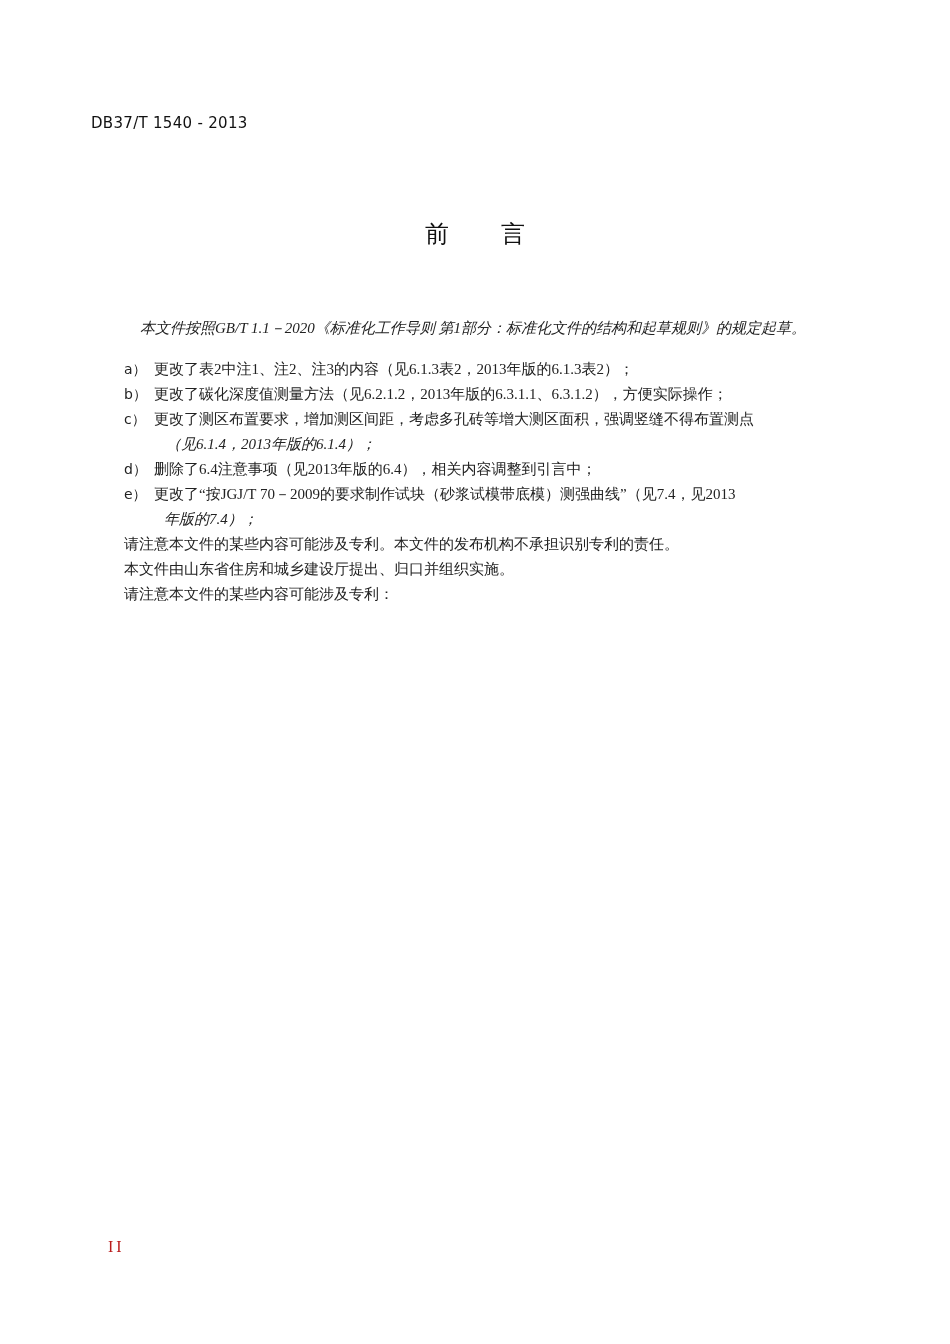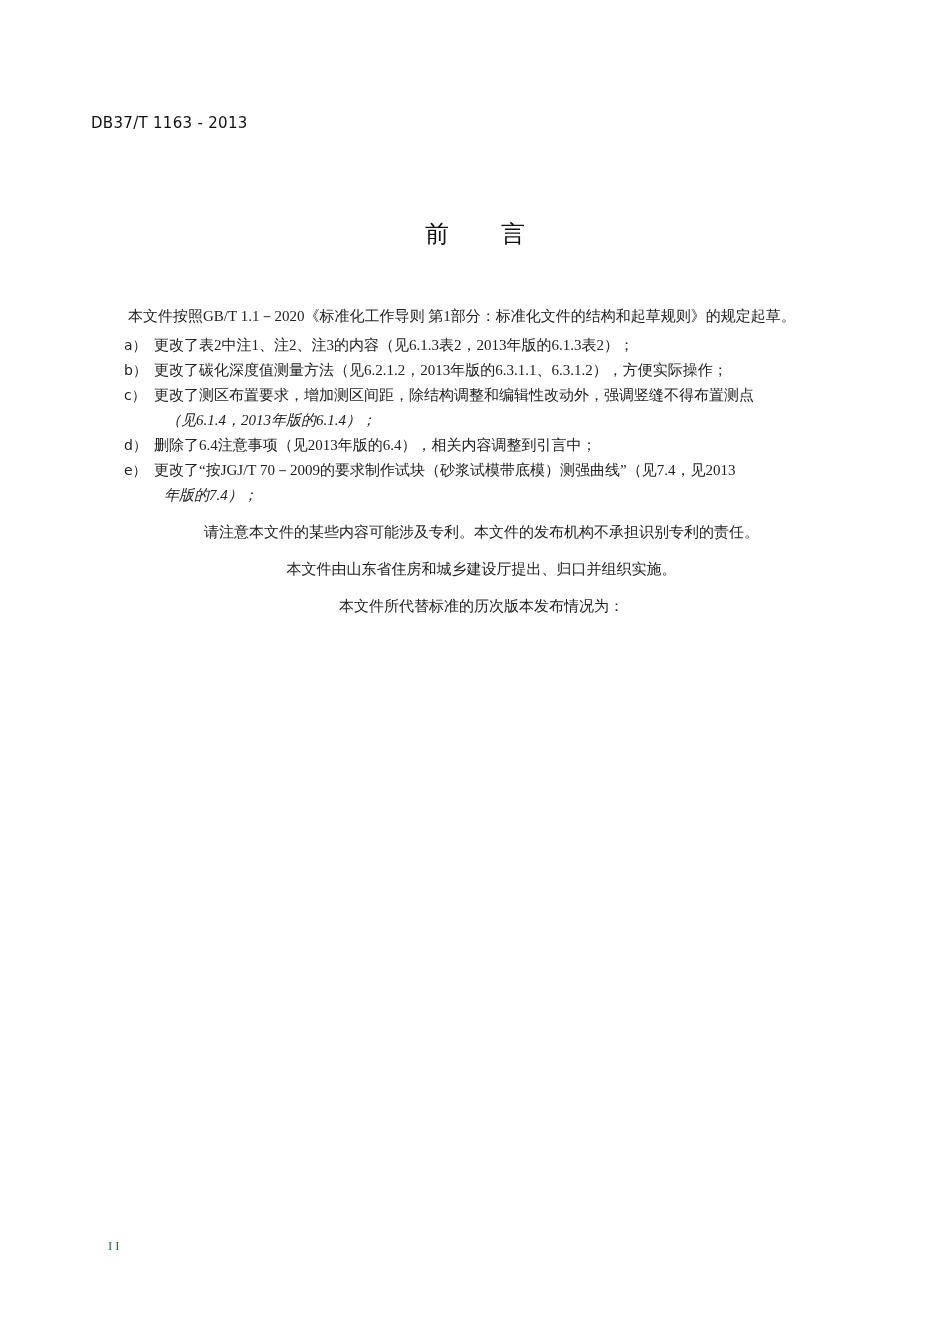--- a/index.html
+++ b/index.html
@@ -51,23 +51,24 @@
       position: absolute;
       left: 91px;
       top: 300px;
       width: 748px;
       font-family: "Liberation Serif", "DejaVu Serif", serif;
       font-size: 15px;
       line-height: 25px;
       color: #222;
     }
     .para {
-      margin: 4px;
+      margin: 16px;
       text-indent: 33px;
       text-align: justify;
+      font-style: italic;
     }
     .item {
       position: relative;
       margin: 0;
       padding-left: 33px;
     }
     .item .label {
       display: inline-block;
       width: 30px;
       font-family: "DejaVu Sans", sans-serif;
@@ -78,66 +79,65 @@
     }
     .item .cont {
       display: block;
       padding-left: 40px;
       font-style: italic;
     }
     .item.hang .cont {
       padding-left: 42px;
     }
     .plain {
-      margin: 12px;
+      margin: 0;
       padding-left: 33px;
-      text-align: center;
     }
     .page-num {
       position: absolute;
       left: 108px;
       top: 1238px;
       font-family: "Liberation Serif", serif;
-      font-size: 13px;
+      font-size: 16px;
       letter-spacing: 3px;
-      color: #15803d;
+      color: #b91c1c;
     }
   </style>
 </head>
 <body>
 
 <div class="page">
 
-  <div class="std-code">DB37/T 1163 - 2013</div>
+  <div class="std-code">DB37/T 1540 - 2013</div>
 
   <div class="title">
     <span class="ch">前</span><span class="gap"></span><span class="ch">言</span>
   </div>
 
   <div class="body">
     <p class="para">本文件按照GB/T 1.1－2020《标准化工作导则 第1部分：标准化文件的结构和起草规则》的规定起草。</p>
 
     <div class="item">
       <span class="label">a）</span><span class="text">更改了表2中注1、注2、注3的内容（见6.1.3表2，2013年版的6.1.3表2）；</span>
     </div>
     <div class="item">
       <span class="label">b）</span><span class="text">更改了碳化深度值测量方法（见6.2.1.2，2013年版的6.3.1.1、6.3.1.2），方便实际操作；</span>
     </div>
     <div class="item hang">
-      <span class="label">c）</span><span class="text">更改了测区布置要求，增加测区间距，除结构调整和编辑性改动外，强调竖缝不得布置测点</span>
+      <span class="label">c）</span><span class="text">更改了测区布置要求，增加测区间距，考虑多孔砖等增大测区面积，强调竖缝不得布置测点</span>
       <span class="cont">（见6.1.4，2013年版的6.1.4）；</span>
     </div>
     <div class="item">
       <span class="label">d）</span><span class="text">删除了6.4注意事项（见2013年版的6.4），相关内容调整到引言中；</span>
     </div>
     <div class="item">
       <span class="label">e）</span><span class="text">更改了“按JGJ/T 70－2009的要求制作试块（砂浆试模带底模）测强曲线”（见7.4，见2013</span>
       <span class="cont">年版的7.4）；</span>
     </div>
 
     <p class="plain">请注意本文件的某些内容可能涉及专利。本文件的发布机构不承担识别专利的责任。</p>
     <p class="plain">本文件由山东省住房和城乡建设厅提出、归口并组织实施。</p>
-    <p class="plain">本文件所代替标准的历次版本发布情况为：</p>
+    <p class="plain">请注意本文件的某些内容可能涉及专利：</p>
   </div>
 
   <div class="page-num">II</div>
 
 </div>
 
 </body></html>

